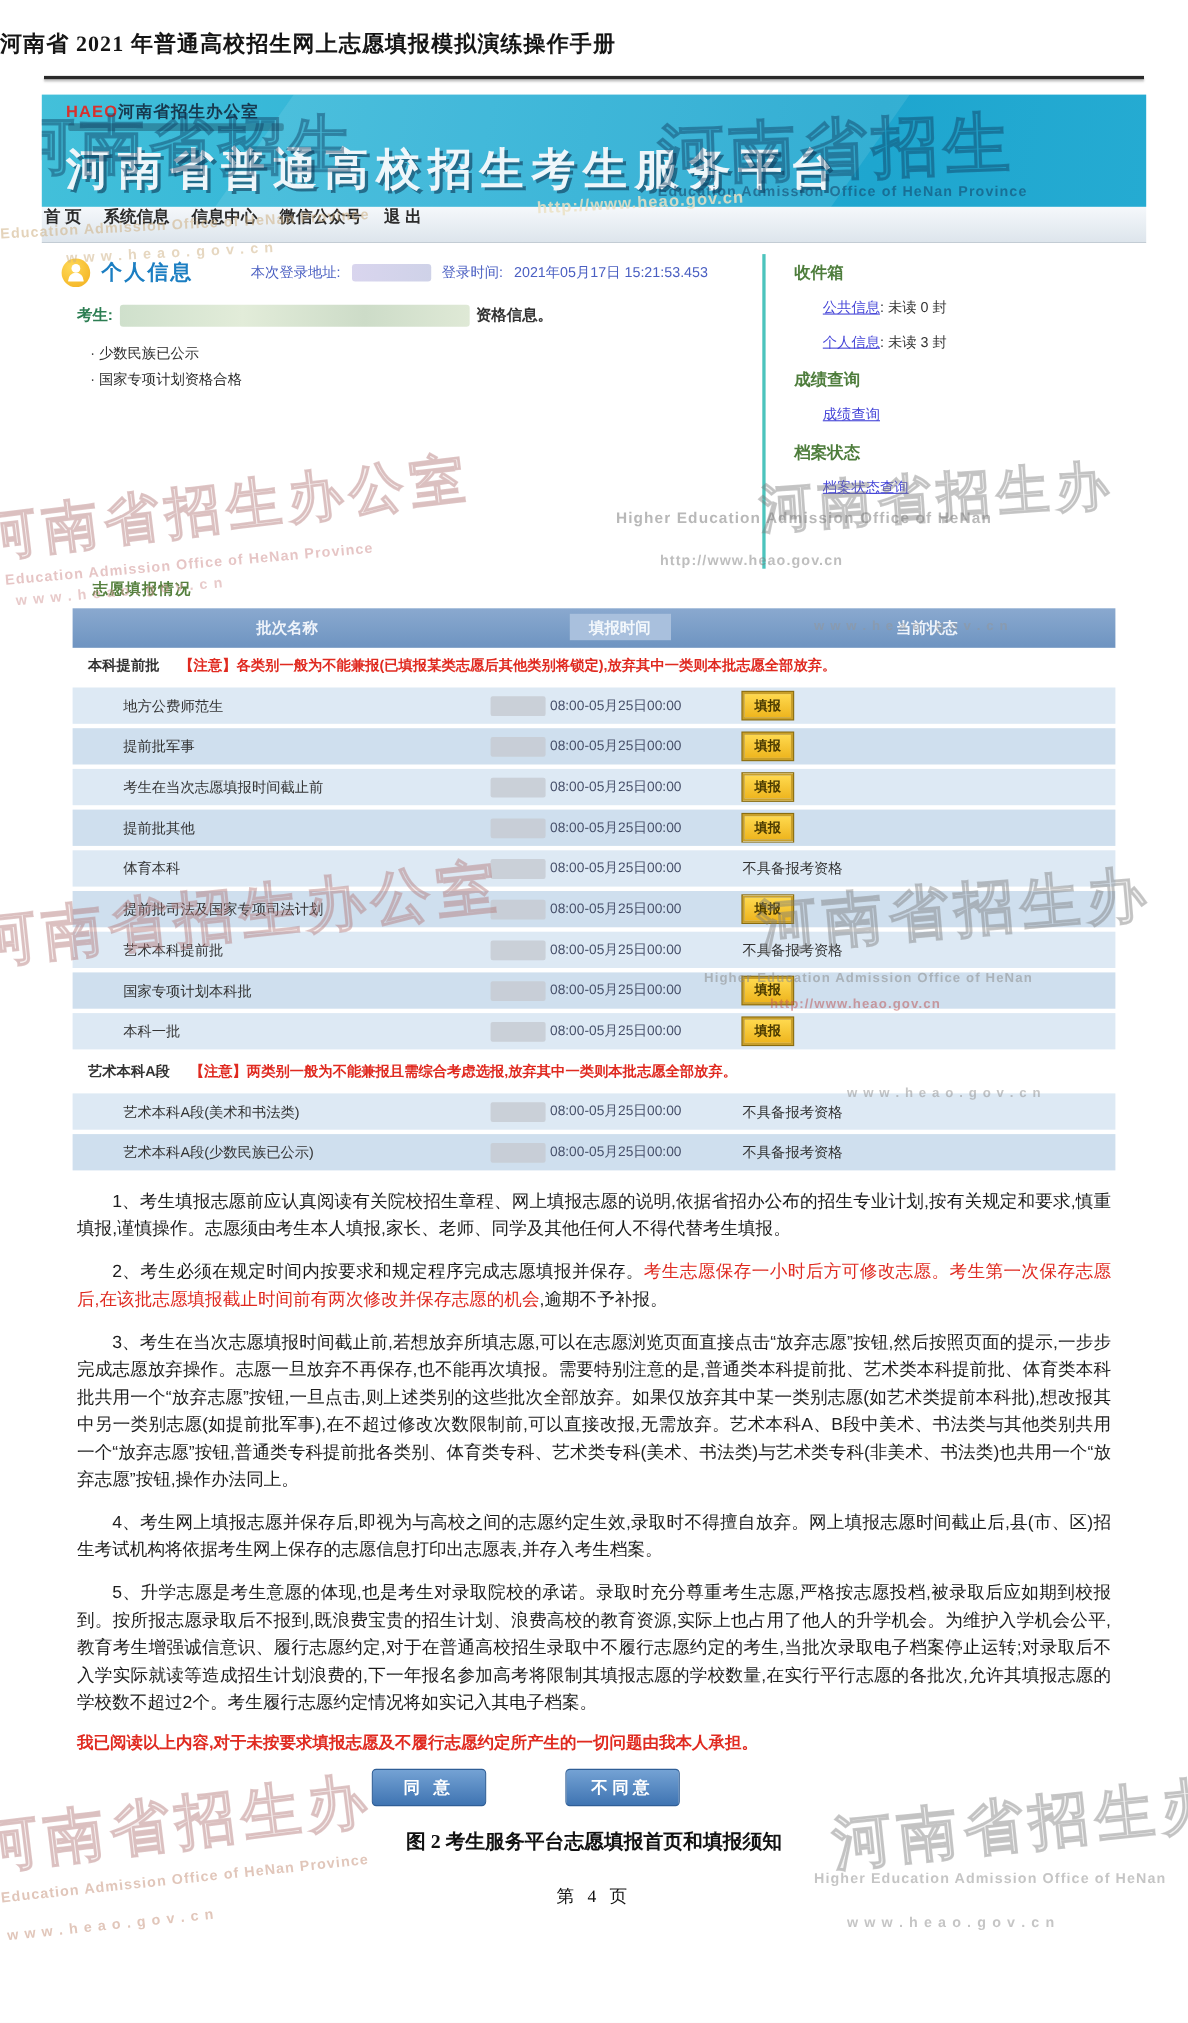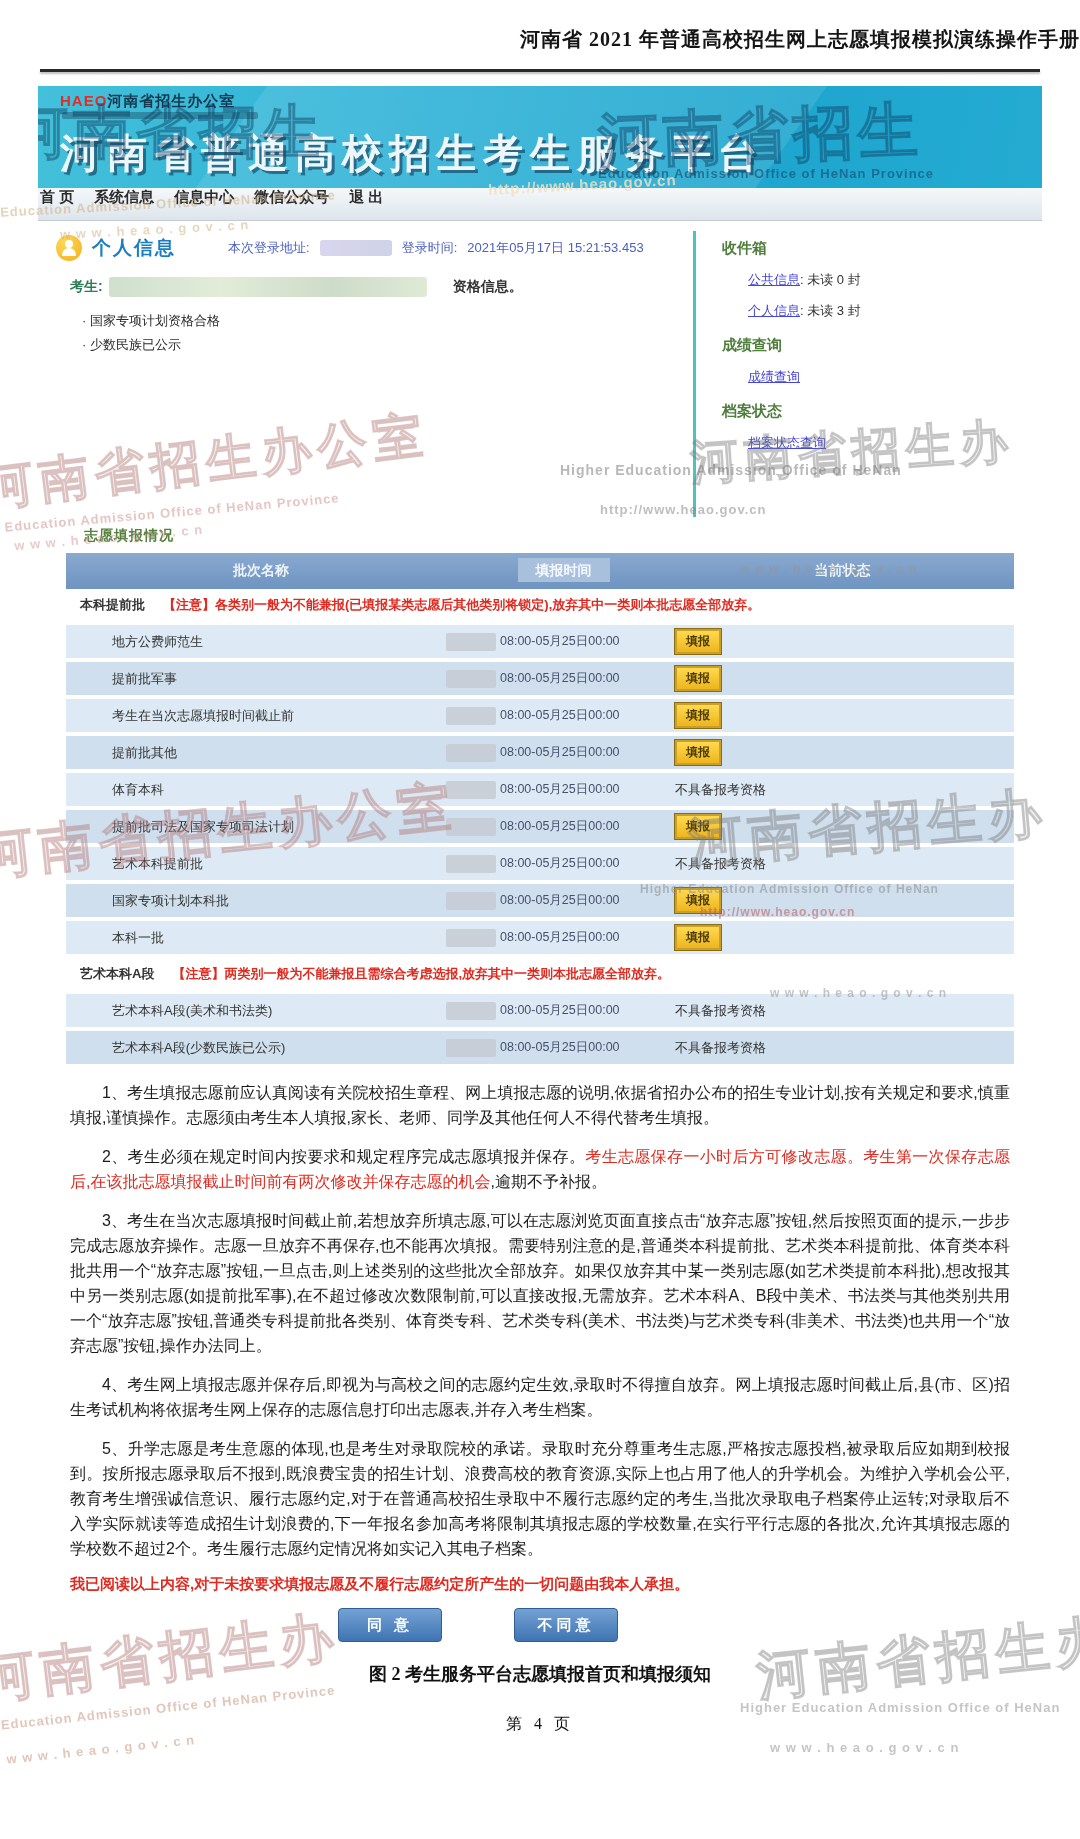--- a/index.html
+++ b/index.html
@@ -1,19 +1,19 @@
 <!DOCTYPE html>
 <html><head>
 <meta charset="utf-8">
 <style>
   html,body{margin:0;padding:0;background:#e9e9e9;}
   .page{position:relative;width:1080px;height:1839px;margin:0 auto;background:#ffffff;overflow:hidden;
         font-family:"Liberation Sans",sans-serif;color:#1d1d1d;}
   
-  .doc-title{padding-top:26px;text-align:right;font-size:20px;font-weight:bold;
+  .doc-title{padding-top:26px;text-align:left;font-size:20px;font-weight:bold;
              font-family:"Liberation Serif",serif;color:#151515;letter-spacing:1px;}
   .doc-rule{height:3px;background:#2a2a2a;margin:16px 40px 0 40px;box-shadow:0 2px 2px rgba(0,0,0,.25);}
   .shot{margin:14px 38px 0 38px;position:relative;}
   
   .banner{position:relative;height:102px;overflow:hidden;
           background:linear-gradient(100deg,#43c0da 0%,#2db1d6 40%,#1ea6cf 75%,#25abd2 100%);}
   .banner::before{content:"";position:absolute;left:180px;top:-40px;width:560px;height:220px;
                   background:rgba(255,255,255,.10);transform:skewX(-35deg);}
   .logo-line{position:absolute;left:22px;top:6px;font-size:15px;font-weight:bold;letter-spacing:1px;}
   .logo-haeo{color:#d9302c;}
@@ -36,21 +36,21 @@
   .person-icon::after{content:"";position:absolute;left:6px;top:13px;width:14px;height:8px;
                       border-radius:7px 7px 0 0;background:#fff;}
   .person-title{margin-left:10px;font-size:19px;font-weight:bold;color:#1b7ec2;letter-spacing:2px;}
   .login-info{margin-left:52px;font-size:13px;color:#4a5fc2;display:flex;align-items:center;gap:10px;white-space:nowrap;}
   .redact-lav{display:inline-block;width:72px;height:16px;border-radius:3px;
               background:linear-gradient(90deg,#d9d5ee,#cfd2e8);}
   .candidate-line{margin:16px 0 0 14px;font-size:14px;display:flex;align-items:center;gap:6px;}
   .candidate-label{color:#2c7d52;font-weight:bold;}
   .redact-green{display:inline-block;width:318px;height:20px;border-radius:3px;
                 background:linear-gradient(90deg,#cfe0cc,#e2ecd9 35%,#cddcc8 70%,#dfe9d6);}
-  .qual-suffix{color:#333;font-weight:bold;margin-left:20px;}
+  .qual-suffix{color:#333;font-weight:bold;}
   .bullets{margin:12px 0 0 26px;font-size:13px;color:#2b2b2b;line-height:24px;}
   .v-divider{width:3px;height:286px;background:#4cc4bd;margin-top:10px;flex:0 0 auto;}
   .content-right{flex:1;padding:10px 0 0 26px;box-sizing:border-box;font-size:13px;}
   .sb-h{color:#4e7d3c;font-weight:bold;font-size:15px;margin-top:16px;}
   .sb-h:first-child{margin-top:8px;}
   .sb-line{margin:13px 0 0 26px;color:#333;}
   .sb-link{color:#4646d8;text-decoration:underline;cursor:pointer;}
   
   .section-label{margin:6px 0 0 46px;font-size:14px;font-weight:bold;color:#55803e;letter-spacing:1px;}
   .btable{margin:8px 28px 0 28px;}
@@ -133,22 +133,22 @@
             <span>登录时间:</span>
             <span>2021年05月17日 15:21:53.453</span>
           </span>
         </div>
         <div class="candidate-line">
           <span class="candidate-label">考生:</span>
           <span class="redact-green"></span>
           <span class="qual-suffix">资格信息。</span>
         </div>
         <div class="bullets">
+          <div>· 少数民族已公示</div>
           <div>· 国家专项计划资格合格</div>
-          <div>· 少数民族已公示</div>
         </div>
       </div>
       <div class="v-divider"></div>
       <div class="content-right">
         <div class="sb-h">收件箱</div>
         <div class="sb-line">
           <span class="sb-link">公共信息</span><span>: 未读 0 封</span>
         </div>
         <div class="sb-line">
           <span class="sb-link">个人信息</span><span>: 未读 3 封</span>

